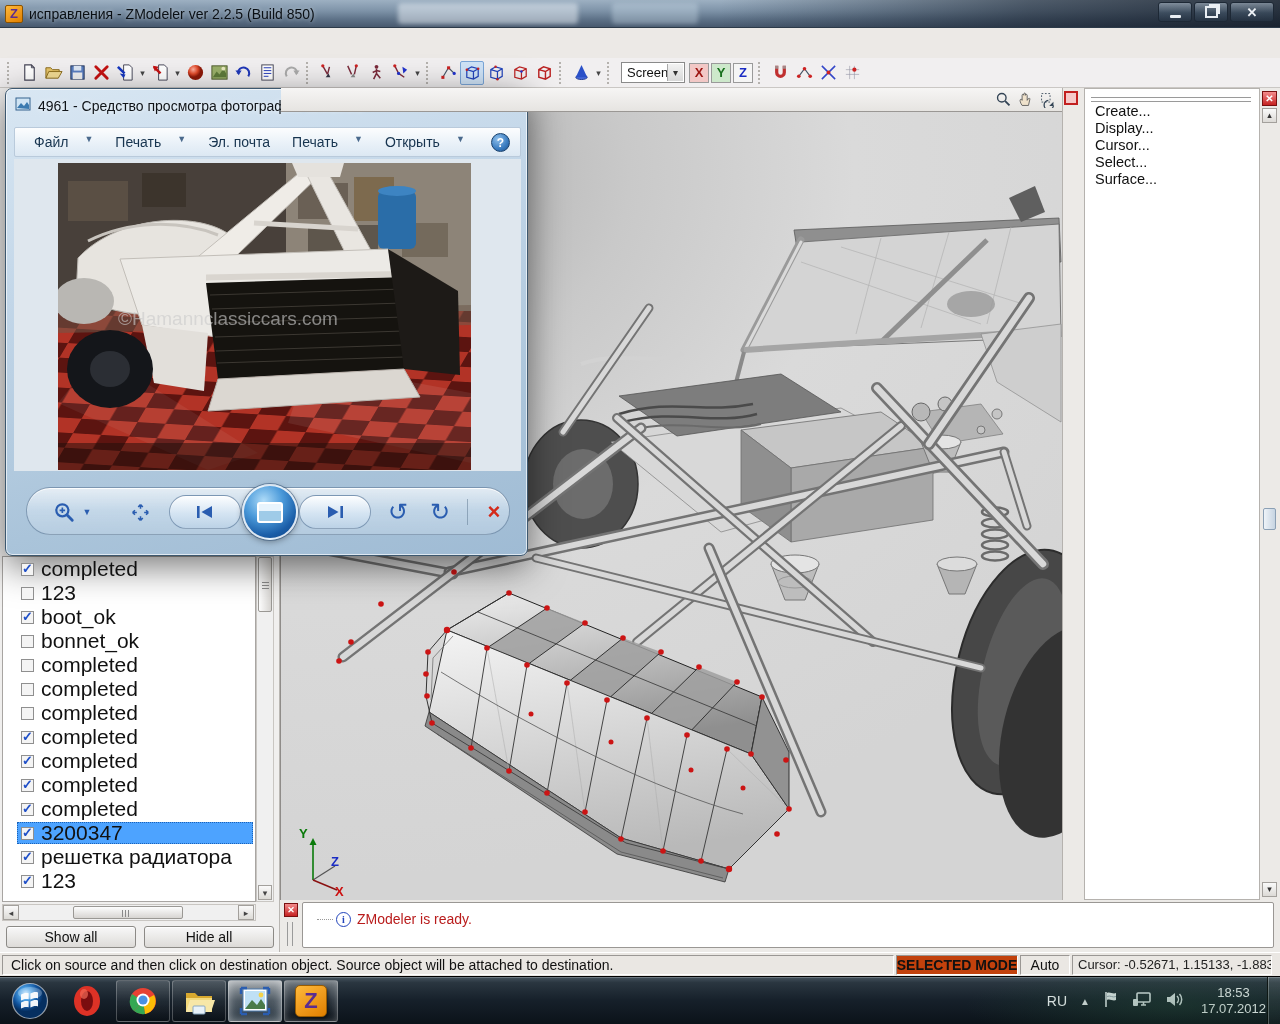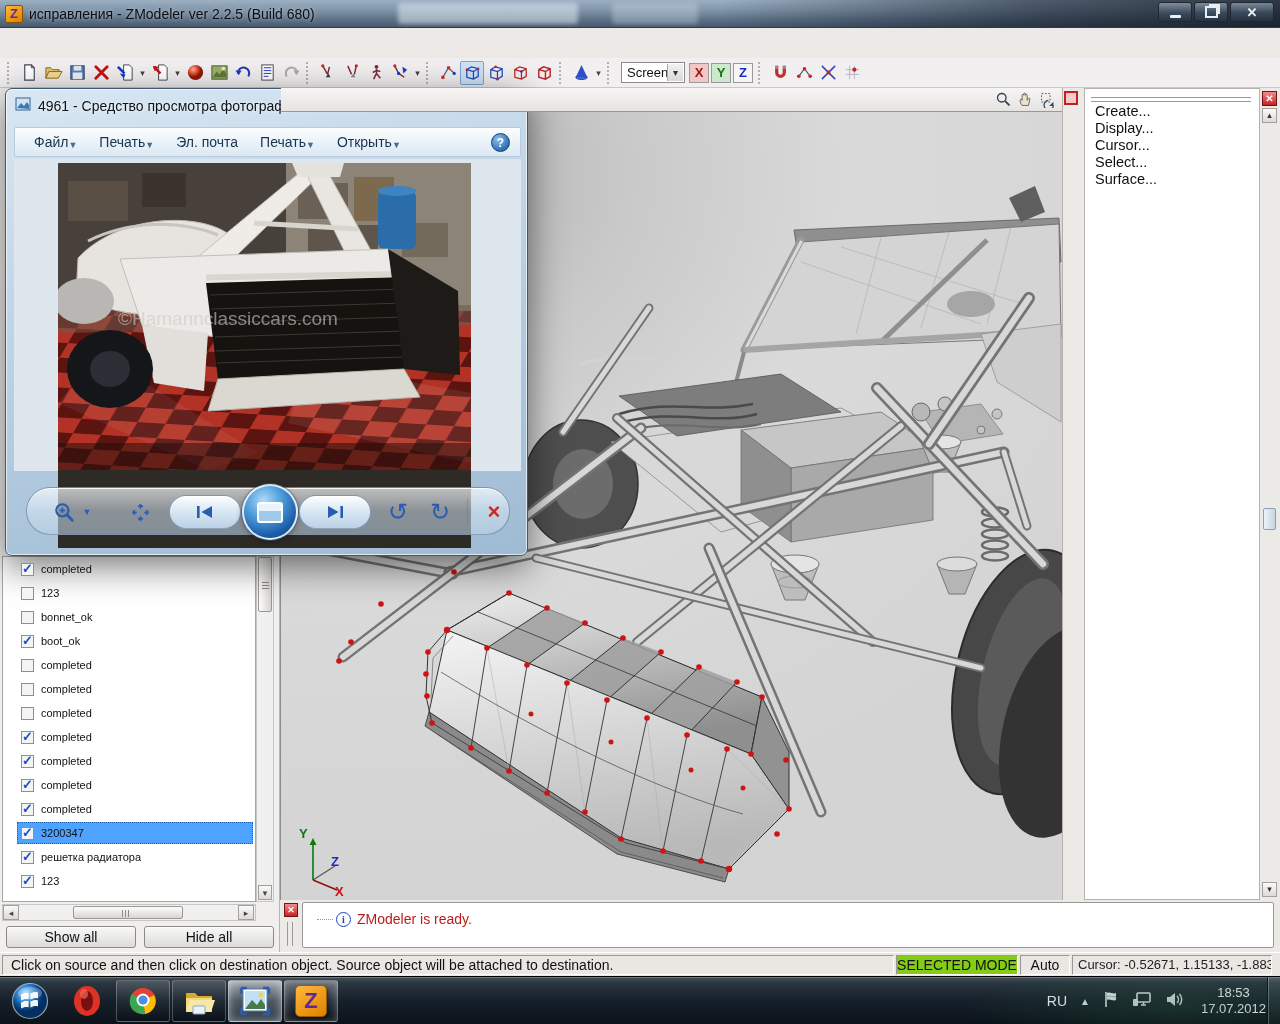--- a/index.html
+++ b/index.html
@@ -45,21 +45,21 @@
   border-left:1px solid #aaa;font-size:10px;color:#333;text-align:center;line-height:17px}
 .axbtn{width:20px;height:20px;border:1px solid #9a9a9a;font-weight:bold;font-size:13px;display:flex;align-items:center;justify-content:center;margin-right:2px;flex:0 0 auto}
 .ax-x{background:#f2c8c6;color:#9c1410}
 .ax-y{background:#cde8cb;color:#17701c}
 .ax-z{background:#f5f5f5;color:#1a2cc4}
 
 
 
 .left-panel{position:absolute;left:0;top:88px;width:280px;height:864px;background:#f0efee;border-right:1px solid #b9b6b2}
 .lp-list{position:absolute;left:2px;top:468px;width:254px;height:346px;background:#fff;border:1px solid #a8a5a2;overflow:hidden}
-.lp-row{height:24px;display:flex;align-items:center;padding-left:18px;font-size:11px;color:#111;position:relative}
+.lp-row{height:24px;display:flex;align-items:center;padding-left:18px;font-size:21px;color:#111;position:relative}
 .lp-row .cb{width:13px;height:13px;background:#f4f4f4;border:1px solid #8f8f8f;margin-right:7px;flex:0 0 auto;
   display:flex;align-items:center;justify-content:center;position:relative;z-index:1}
 .lp-row.checked .cb::after{content:"✓";color:#2050c8;font-size:13px;font-weight:bold;margin-top:-2px}
 .lp-row .lbl{position:relative;z-index:1;white-space:nowrap}
 .lp-row.selected::before{content:"";position:absolute;left:14px;right:2px;top:1px;bottom:1px;background:#4da3ff;
   border:1px dotted #1a62b8}
 .lp-vscroll{position:absolute;left:256px;top:468px;width:18px;height:346px;background:#f0f0f0;border:1px solid #c9c6c2}
 .lp-vthumb{position:absolute;left:1px;top:0;width:14px;height:55px;background:linear-gradient(90deg,#fdfdfd,#d7d5d2);
   border:1px solid #9a9894;border-radius:2px}
 .lp-vthumb::after{content:"";position:absolute;left:3px;top:24px;width:7px;height:1px;background:#8a8a8a;box-shadow:0 3px 0 #8a8a8a,0 6px 0 #8a8a8a}
@@ -120,21 +120,21 @@
 .tree-dash{width:16px;height:1px;border-top:1px dotted #999;margin-right:3px}
 .info-ic{width:15px;height:15px;border:1px solid #2244bb;border-radius:50%;color:#2244bb;font-size:10px;font-weight:bold;
   font-family:"Liberation Serif",serif;text-align:center;line-height:13px;margin-right:6px}
 .info-ic::after{content:"i"}
 
 
 .statusbar{position:absolute;left:0;top:952px;width:1280px;height:24px;background:#eae7e3;border-top:1px solid #fff;display:flex;align-items:center}
 .sb-cell{height:20px;border:1px solid;border-color:#9a9794 #fdfdfd #fdfdfd #9a9794;display:flex;align-items:center;
   font-size:14px;color:#111;margin-left:2px;overflow:hidden;white-space:nowrap}
 .sb-hint{width:892px;padding-left:8px}
-.sb-mode{width:122px;justify-content:center;font-weight:normal;background:#84cc16}
+.sb-mode{width:122px;justify-content:center;font-weight:bold;background:#c2410c}
 .sb-auto{width:50px;justify-content:center;font-weight:normal}
 .sb-cursor{width:200px;padding-left:5px;font-size:13px;color:#222}
 
 
 .pv-window{position:absolute;left:5px;top:88px;width:523px;height:468px;border-radius:7px;
   background:linear-gradient(165deg,#d9e7f3 0%,#c2d6e8 35%,#aac4da 75%,#9fbbd4 100%);
   border:1px solid #3d586f;box-shadow:0 10px 36px rgba(0,0,0,.55),inset 0 0 0 1px rgba(255,255,255,.65)}
 .pv-titlebar{position:absolute;left:0;top:0;width:100%;height:34px;display:flex;align-items:center;padding-left:9px}
 .pv-ticon{margin-right:7px}
 .pv-title{font-size:14px;color:#101418;text-shadow:0 0 5px rgba(255,255,255,.9);white-space:nowrap}
@@ -144,27 +144,27 @@
   box-shadow:inset 0 1px 0 rgba(255,255,255,.8)}
 .pv-min{width:31px;border-radius:0 0 0 4px}
 .pv-max{width:33px}
 .pv-close{width:46px;border-radius:0 0 4px 0;background:linear-gradient(180deg,#f2a284 0%,#df6a4d 40%,#c22f12 60%,#a62405 100%)}
 .pv-min::after{content:"";width:10px;height:3px;background:#2c3e50;margin-top:7px;border-radius:1px}
 .pv-max::after{content:"";width:9px;height:8px;border:2px solid #2c3e50}
 .pv-close::after{content:"✕";color:#fff;font-size:13px;font-weight:bold;text-shadow:0 1px 2px rgba(0,0,0,.5)}
 .pv-menubar{position:absolute;left:8px;top:38px;width:507px;height:30px;
   background:linear-gradient(#fcfdfe,#e9f1f8 55%,#dce8f3);border:1px solid #b9cadb;border-radius:2px;
   display:flex;align-items:center;padding:0 10px;gap:4px}
-.pv-menu-item{display:flex;align-items:flex-end;font-size:14px;color:#17344f;padding:4px 9px;gap:0}
+.pv-menu-item{display:flex;align-items:flex-start;font-size:14px;color:#17344f;padding:4px 9px;gap:16px}
 .pv-menu-item .arr{font-size:9px;color:#4a698c}
 .pv-help{position:absolute;right:10px;width:19px;height:19px;border-radius:50%;
   background:radial-gradient(circle at 35% 30%,#8fc0ec,#3a7cc0 60%,#1c4f8c);border:1px solid #174识0;
   border:1px solid #17416e;color:#fff;font-size:12px;font-weight:bold;text-align:center;line-height:18px}
 .pv-photoarea{position:absolute;left:8px;top:70px;width:507px;height:312px;background:#dfe7ee}
-.pv-photo{position:absolute;left:44px;top:4px;width:413px;height:385px;background:#2e2a26;overflow:hidden}
+.pv-photo{position:absolute;left:44px;top:4px;width:413px;height:307px;background:#2e2a26;overflow:hidden}
 .pv-photo svg{display:block}
 .pv-controls{position:absolute;left:0px;top:382px;width:523px;height:86px}
 .pv-bar{position:absolute;left:20px;top:16px;width:484px;height:48px;border-radius:24px;
   background:linear-gradient(180deg,rgba(253,254,255,.7),rgba(215,230,243,.55) 50%,rgba(190,210,228,.6));
   border:1px solid rgba(90,120,150,.65);box-shadow:inset 0 1px 0 rgba(255,255,255,.9)}
 .pvc{position:absolute;display:flex;align-items:center;justify-content:center}
 .pv-pill{height:34px;border-radius:17px;top:7px;background:linear-gradient(180deg,#fdfeff,#d4e4f2 55%,#bcd2e6);
   border:1px solid rgba(95,125,158,.7);box-shadow:inset 0 1px 0 #fff}
 .pv-orb{left:215px;top:-4px;width:56px;height:56px;border-radius:50%;
   background:radial-gradient(circle at 38% 28%,#aedbf8 0%,#4b9ada 38%,#1b5ea8 70%,#0d3f7e 100%);
@@ -235,21 +235,21 @@
 
 <div id="desktop">
 
   <div class="zm-window">
 
     <div class="zm-titlebar">
       <div class="shade"></div>
       <div class="glassblob gb1"></div>
       <div class="glassblob gb2"></div>
       <div class="zm-appicon">Z</div>
-      <span class="zm-title">исправления - ZModeler ver 2.2.5 (Build 680)</span>
+      <span class="zm-title">исправления - ZModeler ver 2.2.5 (Build 850)</span>
       <div class="winbtns">
         <div class="winbtn wb-min"></div>
         <div class="winbtn wb-restore"></div>
         <div class="winbtn wb-close"></div>
       </div>
     </div>
 
 
     <div class="zm-toolbar">
       <div class="tgrip"></div>
@@ -434,27 +434,27 @@
     <div class="left-panel">
       <div class="lp-list">
         <div class="lp-row checked">
             <span class="cb"></span>
             <span class="lbl">completed</span>
           </div>
         <div class="lp-row">
             <span class="cb"></span>
             <span class="lbl">123</span>
           </div>
+        <div class="lp-row checked">
+            <span class="cb"></span>
+            <span class="lbl">boot_ok</span>
+          </div>
         <div class="lp-row">
             <span class="cb"></span>
             <span class="lbl">bonnet_ok</span>
-          </div>
-        <div class="lp-row checked">
-            <span class="cb"></span>
-            <span class="lbl">boot_ok</span>
           </div>
         <div class="lp-row">
             <span class="cb"></span>
             <span class="lbl">completed</span>
           </div>
         <div class="lp-row">
             <span class="cb"></span>
             <span class="lbl">completed</span>
           </div>
         <div class="lp-row">

